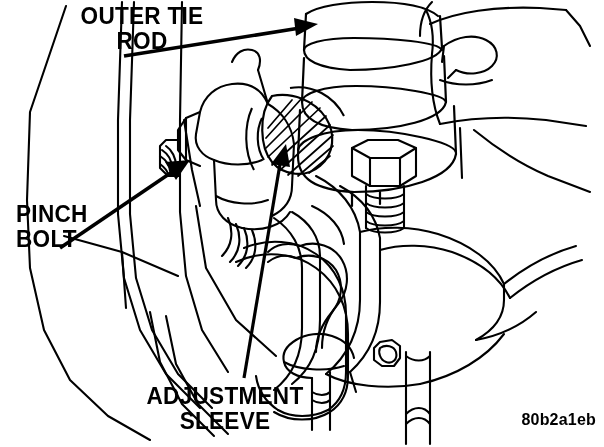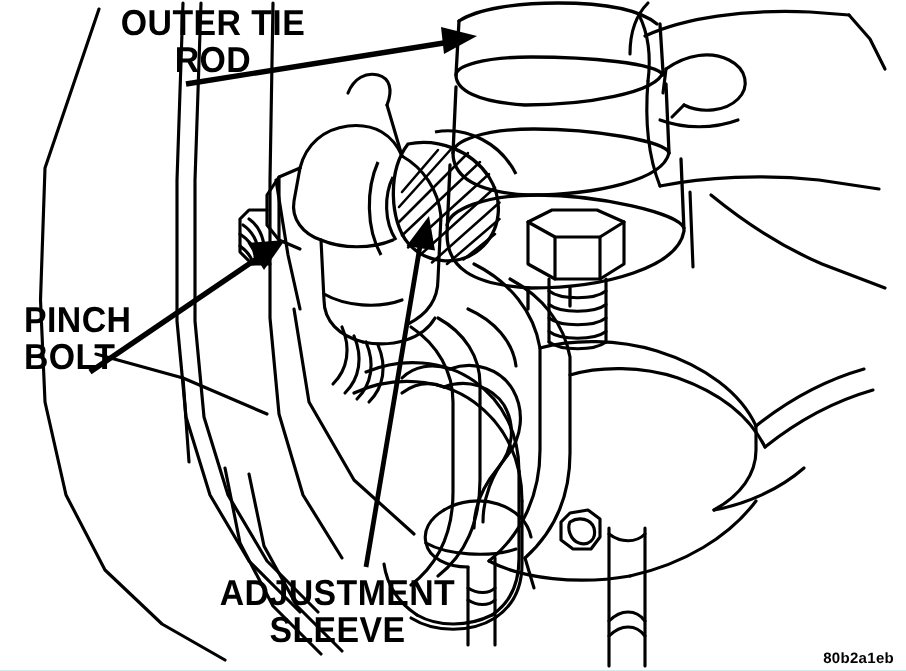--- a/index.html
+++ b/index.html
@@ -5,21 +5,21 @@
 <style>
   html,body{margin:0;padding:0;background:#ffffff;}
   body{
     font-family:"Liberation Sans","DejaVu Sans",sans-serif;
     -webkit-font-smoothing:antialiased;
   }
   #figure{
     position:relative;
     width:604px;
     height:447px;
-    background:#14b8a6;
+    background:#737373;
     overflow:hidden;
     text-decoration:underline;
   }
   #art{
     position:absolute;
     left:0; top:0;
     width:604px;
     height:447px;
   }
   .callout{
@@ -49,22 +49,22 @@
   #label-adjustment-sleeve{
     left:122px; top:384px;
     font-size:24px;
     text-align:center;
     width:206px;
     transform:scaleX(0.94);
     transform-origin:center top;
   }
   #figure-code{
     position:absolute;
-    right:8px; bottom:2px;
-    font-size:10px;
+    right:8px; bottom:18px;
+    font-size:16px;
     font-weight:bold;
     color:#000000;
     letter-spacing:0.2px;
     font-family:"Liberation Sans","DejaVu Sans",sans-serif;
   }
 </style>
 </head>
 <body>
 
 <div id="figure">

